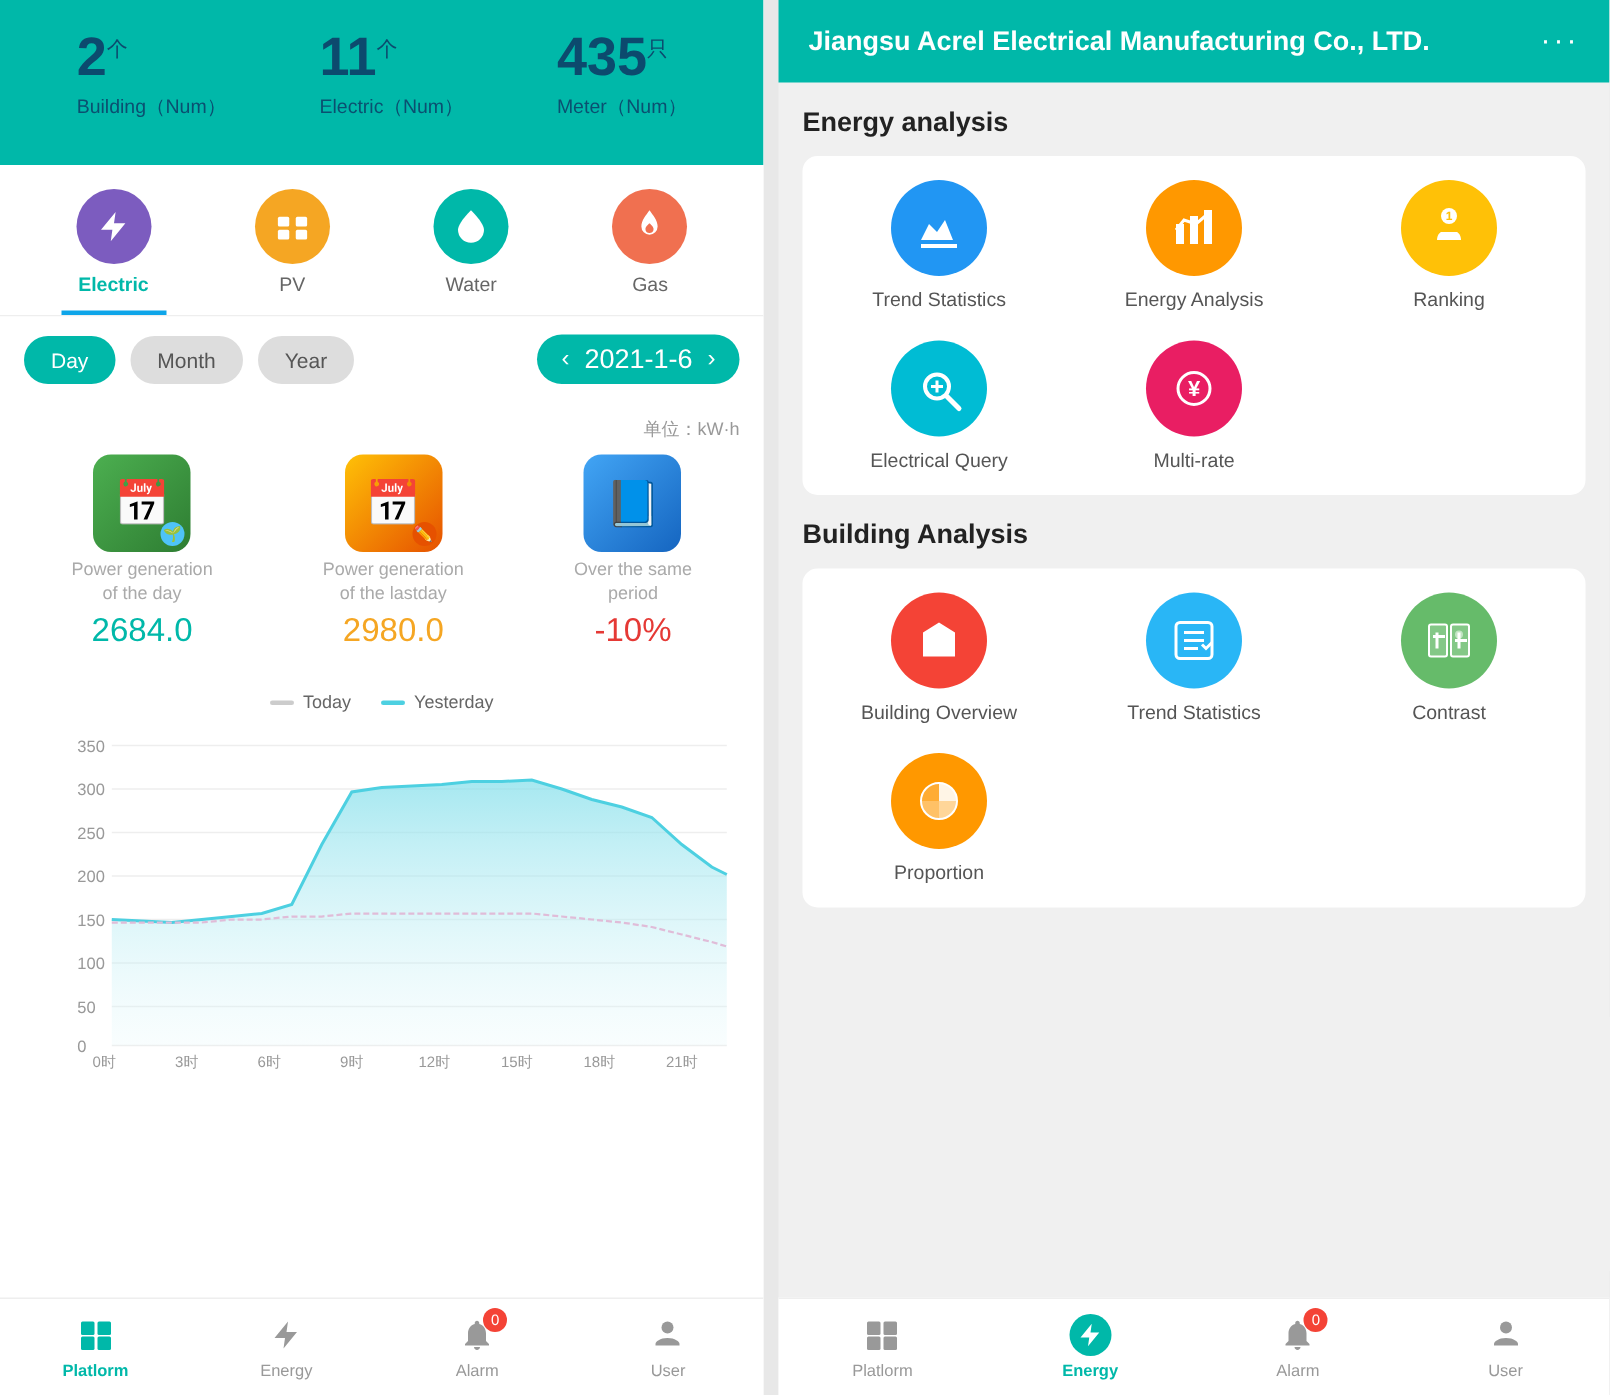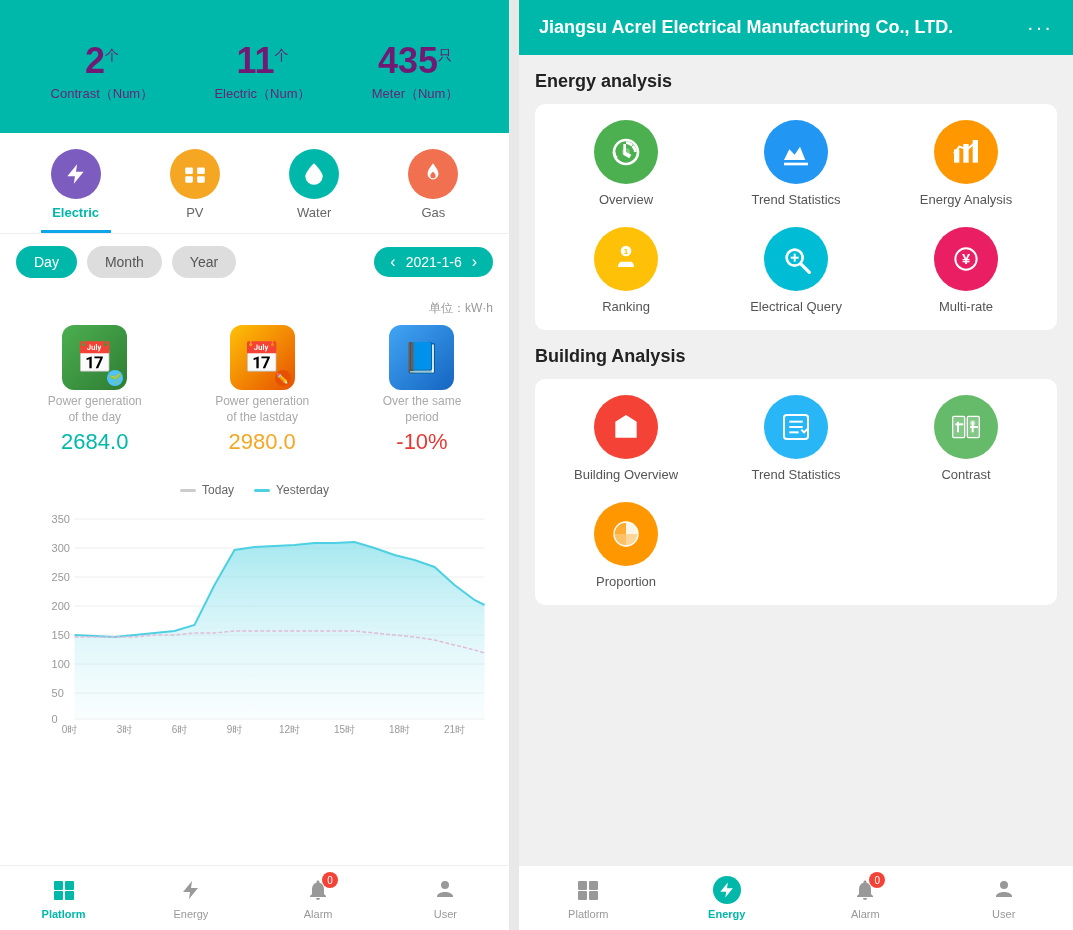--- a/index.html
+++ b/index.html
@@ -26,23 +26,21 @@
 
     .header-stats {
       background: #00b8a9;
       padding: 20px 20px 30px;
       display: flex;
       justify-content: space-around;
       align-items: flex-start;
     }
 
     .stat-item {
-      text-align: center;
-      color: #701a75;
-      margin-top: 23px;
+      color: #0c4a6e;
     }
 
     .stat-number {
       font-size: 36px;
       font-weight: bold;
       line-height: 1;
     }
 
     .stat-number sup {
       font-size: 14px;
@@ -142,21 +140,21 @@
       color: white;
       font-size: 16px;
       cursor: pointer;
       background: none;
       border: none;
       padding: 0 4px;
     }
 
     .date-nav .date-text {
       color: white;
-      font-size: 14px;
+      font-size: 18px;
       font-weight: 500;
     }
 
     
     .stats-section {
       background: #fff;
       padding: 10px 16px 16px;
     }
 
     .unit-label {
@@ -419,21 +417,21 @@
     }
   </style>
 </head>
 <body>
 
 <div class="left-panel">
 
   <div class="header-stats">
     <div class="stat-item">
       <div class="stat-number">2<sup>个</sup></div>
-      <div class="stat-label">Contrast（Num）</div>
+      <div class="stat-label">Building（Num）</div>
     </div>
     <div class="stat-item">
       <div class="stat-number">11<sup>个</sup></div>
       <div class="stat-label">Electric（Num）</div>
     </div>
     <div class="stat-item">
       <div class="stat-number">435<sup>只</sup></div>
       <div class="stat-label">Meter（Num）</div>
     </div>
   </div>
@@ -621,31 +619,20 @@
   <div class="right-header">
     <span class="right-header-title">Jiangsu Acrel Electrical Manufacturing Co., LTD.</span>
     <span class="header-dots">···</span>
   </div>
 
   <div class="right-content">
 
     <div class="section-title">Energy analysis</div>
     <div class="analysis-grid">
 
-      <div class="analysis-item">
-        <div class="analysis-icon icon-green">
-          <svg width="32" height="32" viewBox="0 0 24 24" fill="white">
-              <path d="M12 6v6l4 2-1.5 2.6L10 14V6h2zm0-4C6.5 2 2 6.5 2 12s4.5 10 10 10 10-4.5 10-10S17.5 2 12 2zm0 18c-4.4 0-8-3.6-8-8s3.6-8 8-8 8 3.6 8 8-3.6 8-8 8z"></path>
-              <path d="M12 4C7.58 4 4 7.58 4 12s3.58 8 8 8 8-3.58 8-8-3.58-8-8-8zm.5 13H11v-6l5.25 3.15-.75 1.23L12.5 14V17z" fill="white" opacity="0"></path>
-              <circle cx="12" cy="12" r="3" fill="white" opacity="0.3"></circle>
-              <path d="M17.6 6.8l-1.4 1.4C17.3 9.3 18 10.6 18 12h2c0-1.9-.8-3.7-2.4-5.2zM4 12H2c0 1.9.8 3.7 2.4 5.2l1.4-1.4C4.7 14.7 4 13.4 4 12zm8-8v2c1.4 0 2.7.7 3.8 1.8l1.4-1.4C15.7 4.8 13.9 4 12 4z"></path>
-            </svg>
-        </div>
-        <span class="analysis-label">Overview</span>
-      </div>
 
       <div class="analysis-item">
         <div class="analysis-icon icon-blue">
           <svg width="32" height="32" viewBox="0 0 24 24" fill="white">
               <path d="M3 18l4-8 4 4 4-6 4 10H3z"></path>
               <path d="M3 20h18v2H3z"></path>
             </svg>
         </div>
         <span class="analysis-label">Trend Statistics</span>
       </div>

